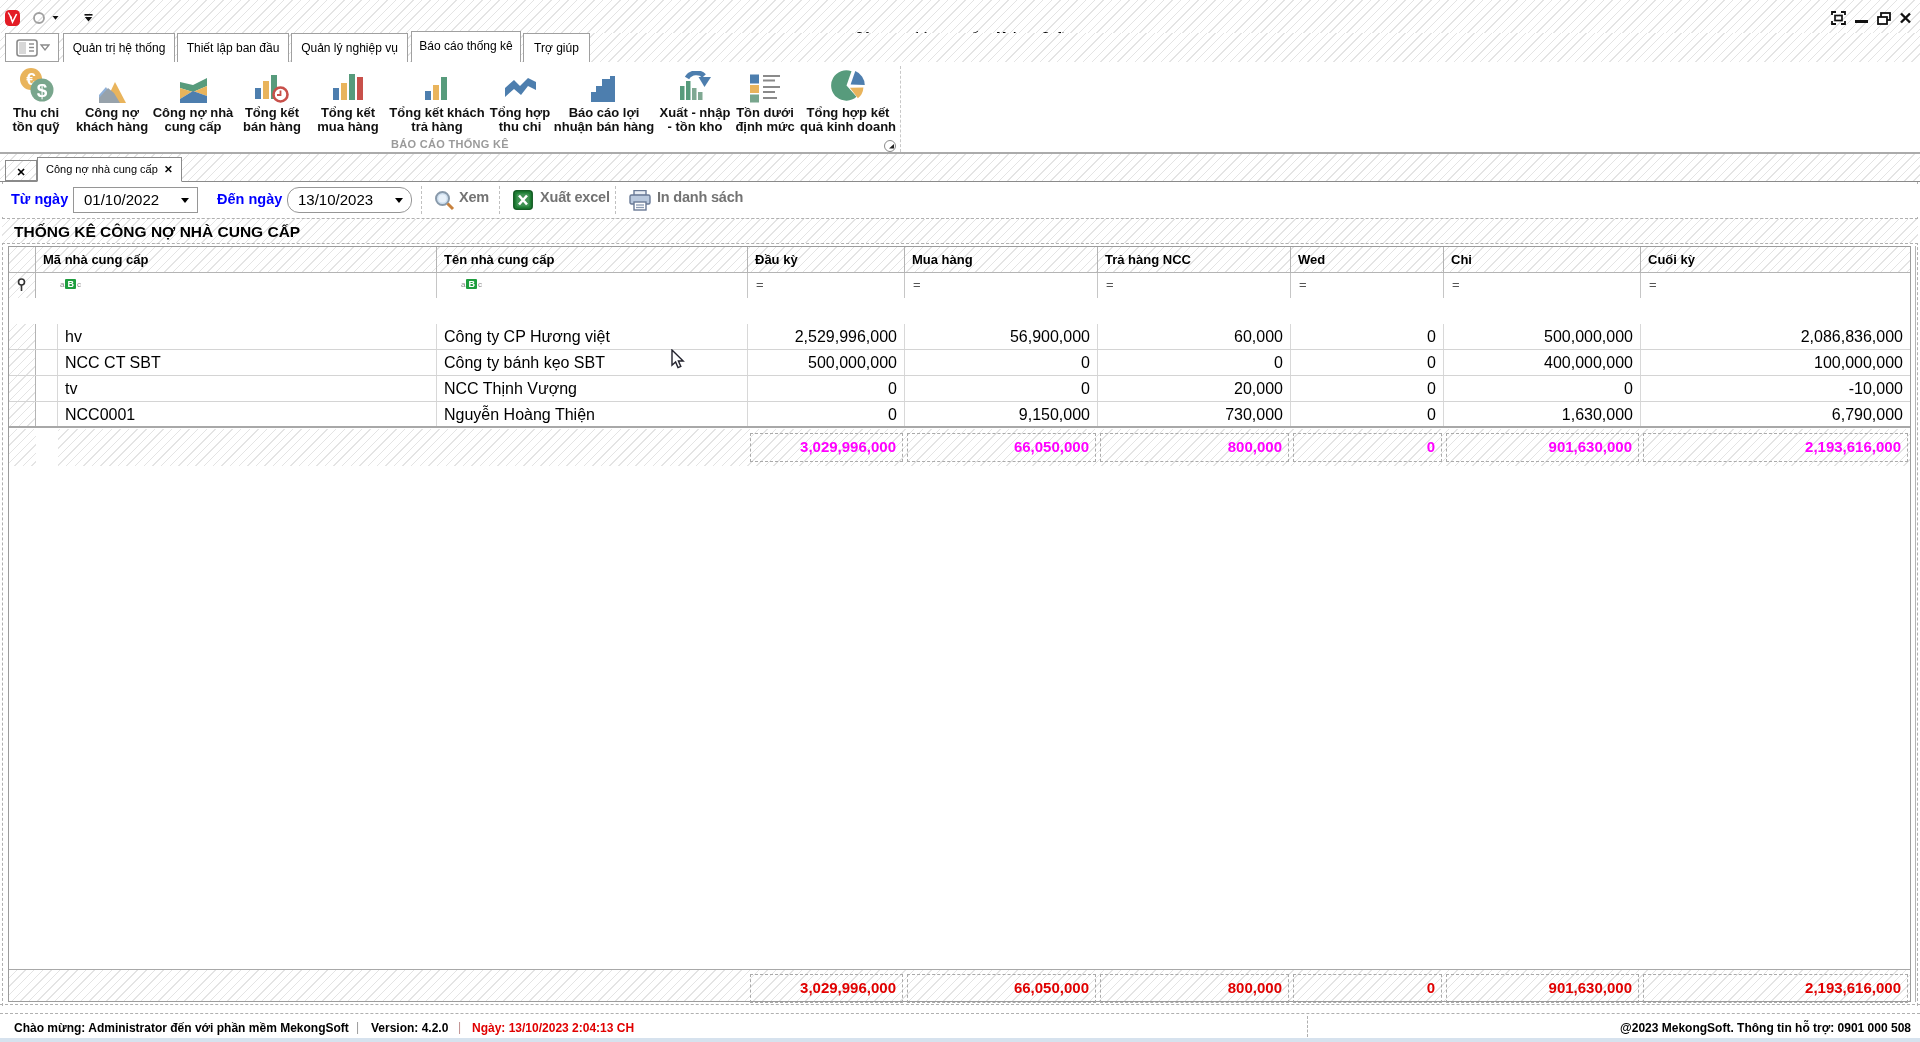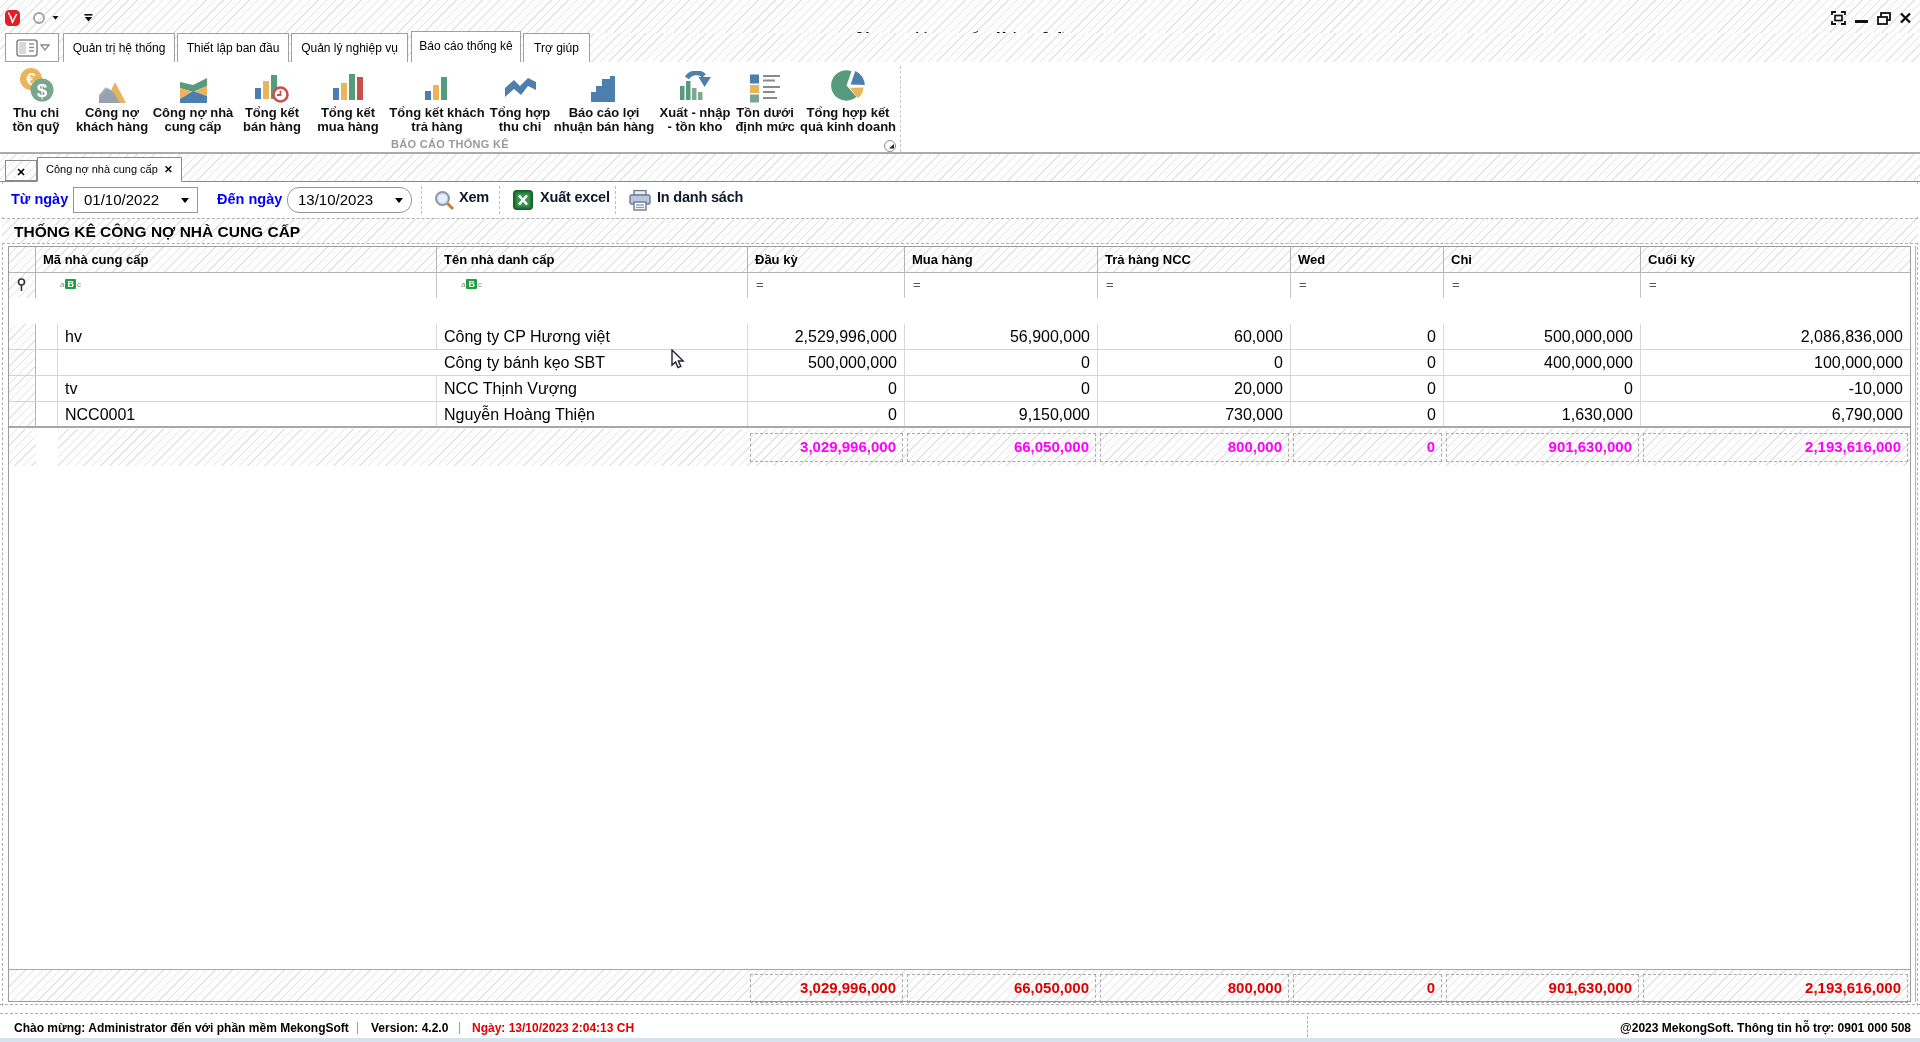--- a/index.html
+++ b/index.html
@@ -29,21 +29,21 @@
 #tabrow-close { position:absolute; left:5px; top:6px; width:32px; height:21px; border:1px solid #8a8a8a; text-align:center; line-height:19px; }
 #doctab { position:absolute; left:37px; top:3px; height:25px; background:#fff; border:1px solid #8a8a8a; border-bottom:1px solid #fff; font-size:11px; padding:0 8px; line-height:22px; z-index:3; }
 #tabrow-bottomline { position:absolute; left:0; top:181px; width:1920px; height:0; border-top:1px solid #8a8a8a; }
 #pagebox { position:absolute; left:2px; top:182px; width:1916px; height:824px; border-left:1px dashed #b0b0b0; border-right:1px dashed #b0b0b0; background:#fff; }
 
 #toolbar { position:absolute; left:0; top:184px; width:1920px; height:33px; background:#fff; }
 .blue-label { color:#0000ff; font-weight:bold; font-size:14.5px; }
 .datebox { position:absolute; top:3px; width:125px; height:26px; border:1px solid #969696; background:#fff; font-size:15px; padding-left:10px; line-height:24px; }
 .datebox .arr { position:absolute; right:8px; top:10px; width:0; height:0; border-left:4.5px solid transparent; border-right:4.5px solid transparent; border-top:5px solid #000; }
 .tsep { position:absolute; top:2px; height:28px; border-left:1px dashed #c0c0c0; }
-.tbtn { position:absolute; top:5px; font-size:14.5px; font-weight:bold; color:#0f172a; letter-spacing:-0.2px; }
+.tbtn { position:absolute; top:5px; font-size:14.5px; font-weight:bold; color:#737373; letter-spacing:-0.2px; }
 
 #heading { position:absolute; left:2px; top:218px; width:1916px; height:26px; border-top:1px dashed #b0b0b0; border-bottom:1px dashed #b0b0b0; }
 #heading span { position:absolute; left:12px; top:4px; font-size:15.5px; font-weight:bold; color:#000; }
 
 #grid { position:absolute; left:8px; top:246px; width:1903px; height:756px; border:1px solid #9c9c9c; background:#fff; }
 .hrow { position:absolute; left:0; width:1901px; }
 .hcell { position:absolute; font-size:13px; font-weight:bold; color:#000; padding:5px 0 0 7px; height:100%; border-right:1px solid #b4b4b4; }
 .fcell { position:absolute; height:100%; border-right:1px solid #c6c6c6; }
 .drow { position:absolute; left:0; width:1901px; height:26px; background:#fff; border-bottom:1px solid #d4d4d4; }
 .dcell { position:absolute; top:0; height:100%; font-size:16px; color:#000; padding:4px 7px 0 7px; border-right:1px solid #d8d8d8; white-space:nowrap; }
@@ -275,21 +275,21 @@
 
 <div id="heading" class="hatch">
     <span>THỐNG KÊ CÔNG NỢ NHÀ CUNG CẤP</span>
   </div>
 
 <div id="grid">
 
   <div class="hrow hatch" style="top:0;height:26px;border-bottom:1px solid #b4b4b4;">
     <div class="hcell" style="left:0;width:27px;"></div>
     <div class="hcell" style="left:27px;width:401px;">Mã nhà cung cấp</div>
-    <div class="hcell" style="left:428px;width:311px;">Tên nhà danh cấp</div>
+    <div class="hcell" style="left:428px;width:311px;">Tên nhà cung cấp</div>
     <div class="hcell" style="left:739px;width:157px;">Đầu kỳ</div>
     <div class="hcell" style="left:896px;width:193px;">Mua hàng</div>
     <div class="hcell" style="left:1089px;width:193px;">Trả hàng NCC</div>
     <div class="hcell" style="left:1282px;width:153px;">Wed</div>
     <div class="hcell" style="left:1435px;width:197px;">Chi</div>
     <div class="hcell" style="left:1632px;width:269px;border-right:none;">Cuối kỳ</div>
   </div>
 
   <div class="hrow" style="top:26px;height:25px;background:#fff;">
     <div class="fcell hatch" style="left:0;width:27px;border-right:1px solid #b4b4b4;">
@@ -333,20 +333,21 @@
     <div class="dcell num" style="left:739px;width:157px;">2,529,996,000</div>
     <div class="dcell num" style="left:896px;width:193px;">56,900,000</div>
     <div class="dcell num" style="left:1089px;width:193px;">60,000</div>
     <div class="dcell num" style="left:1282px;width:153px;">0</div>
     <div class="dcell num" style="left:1435px;width:197px;">500,000,000</div>
     <div class="dcell num" style="left:1632px;width:269px;border-right:none;">2,086,836,000</div>
   </div>
   <div class="drow" style="top:103px;">
     <div class="fcell hatch" style="left:0;width:27px;border-right:1px solid #b4b4b4;"></div>
     <div class="dcell" style="left:27px;width:22px;border-right:1px solid #d8d8d8;"></div>
+    <div class="dcell" style="left:49px;width:379px;">NCC CT SBT</div>
     <div class="dcell" style="left:428px;width:311px;">Công ty bánh kẹo SBT</div>
     <div class="dcell num" style="left:739px;width:157px;">500,000,000</div>
     <div class="dcell num" style="left:896px;width:193px;">0</div>
     <div class="dcell num" style="left:1089px;width:193px;">0</div>
     <div class="dcell num" style="left:1282px;width:153px;">0</div>
     <div class="dcell num" style="left:1435px;width:197px;">400,000,000</div>
     <div class="dcell num" style="left:1632px;width:269px;border-right:none;">100,000,000</div>
   </div>
   <div class="drow" style="top:129px;">
     <div class="fcell hatch" style="left:0;width:27px;border-right:1px solid #b4b4b4;"></div>

